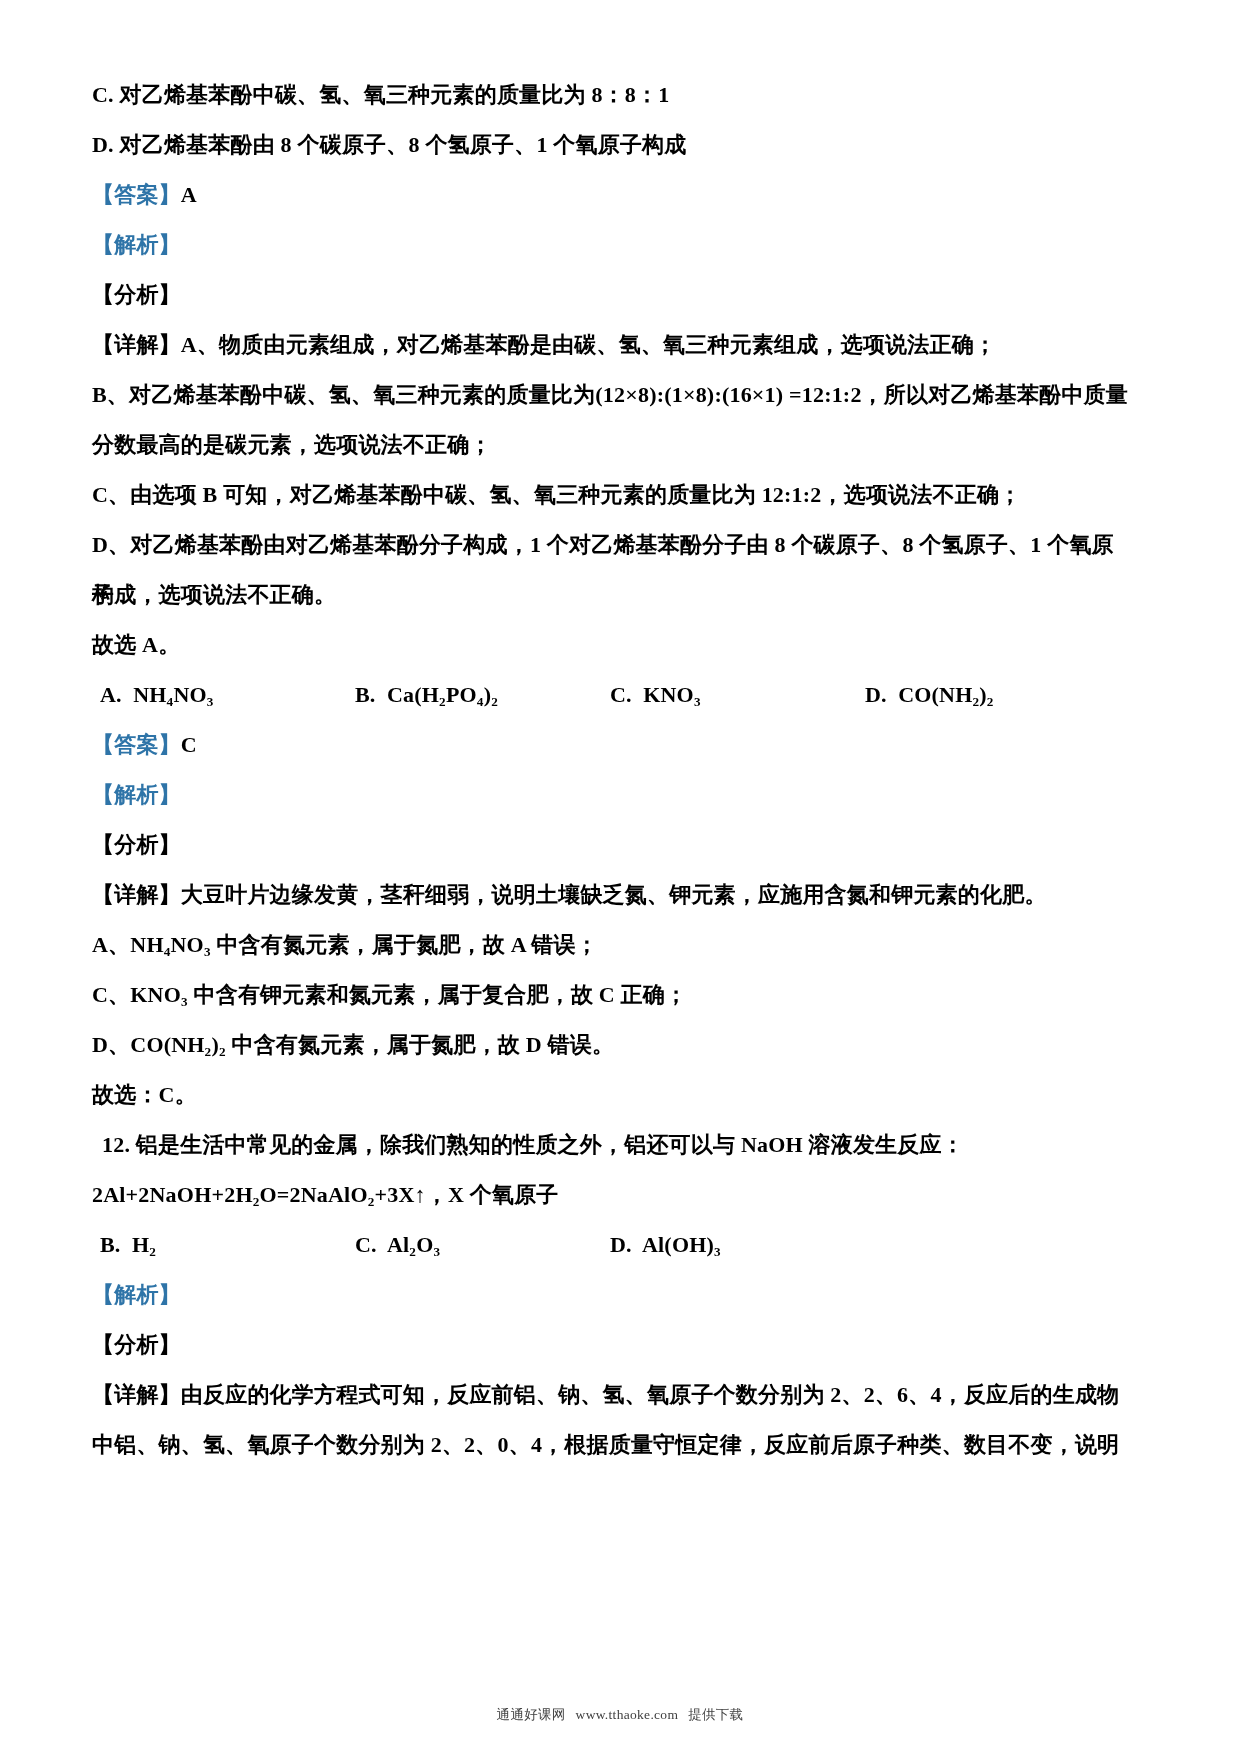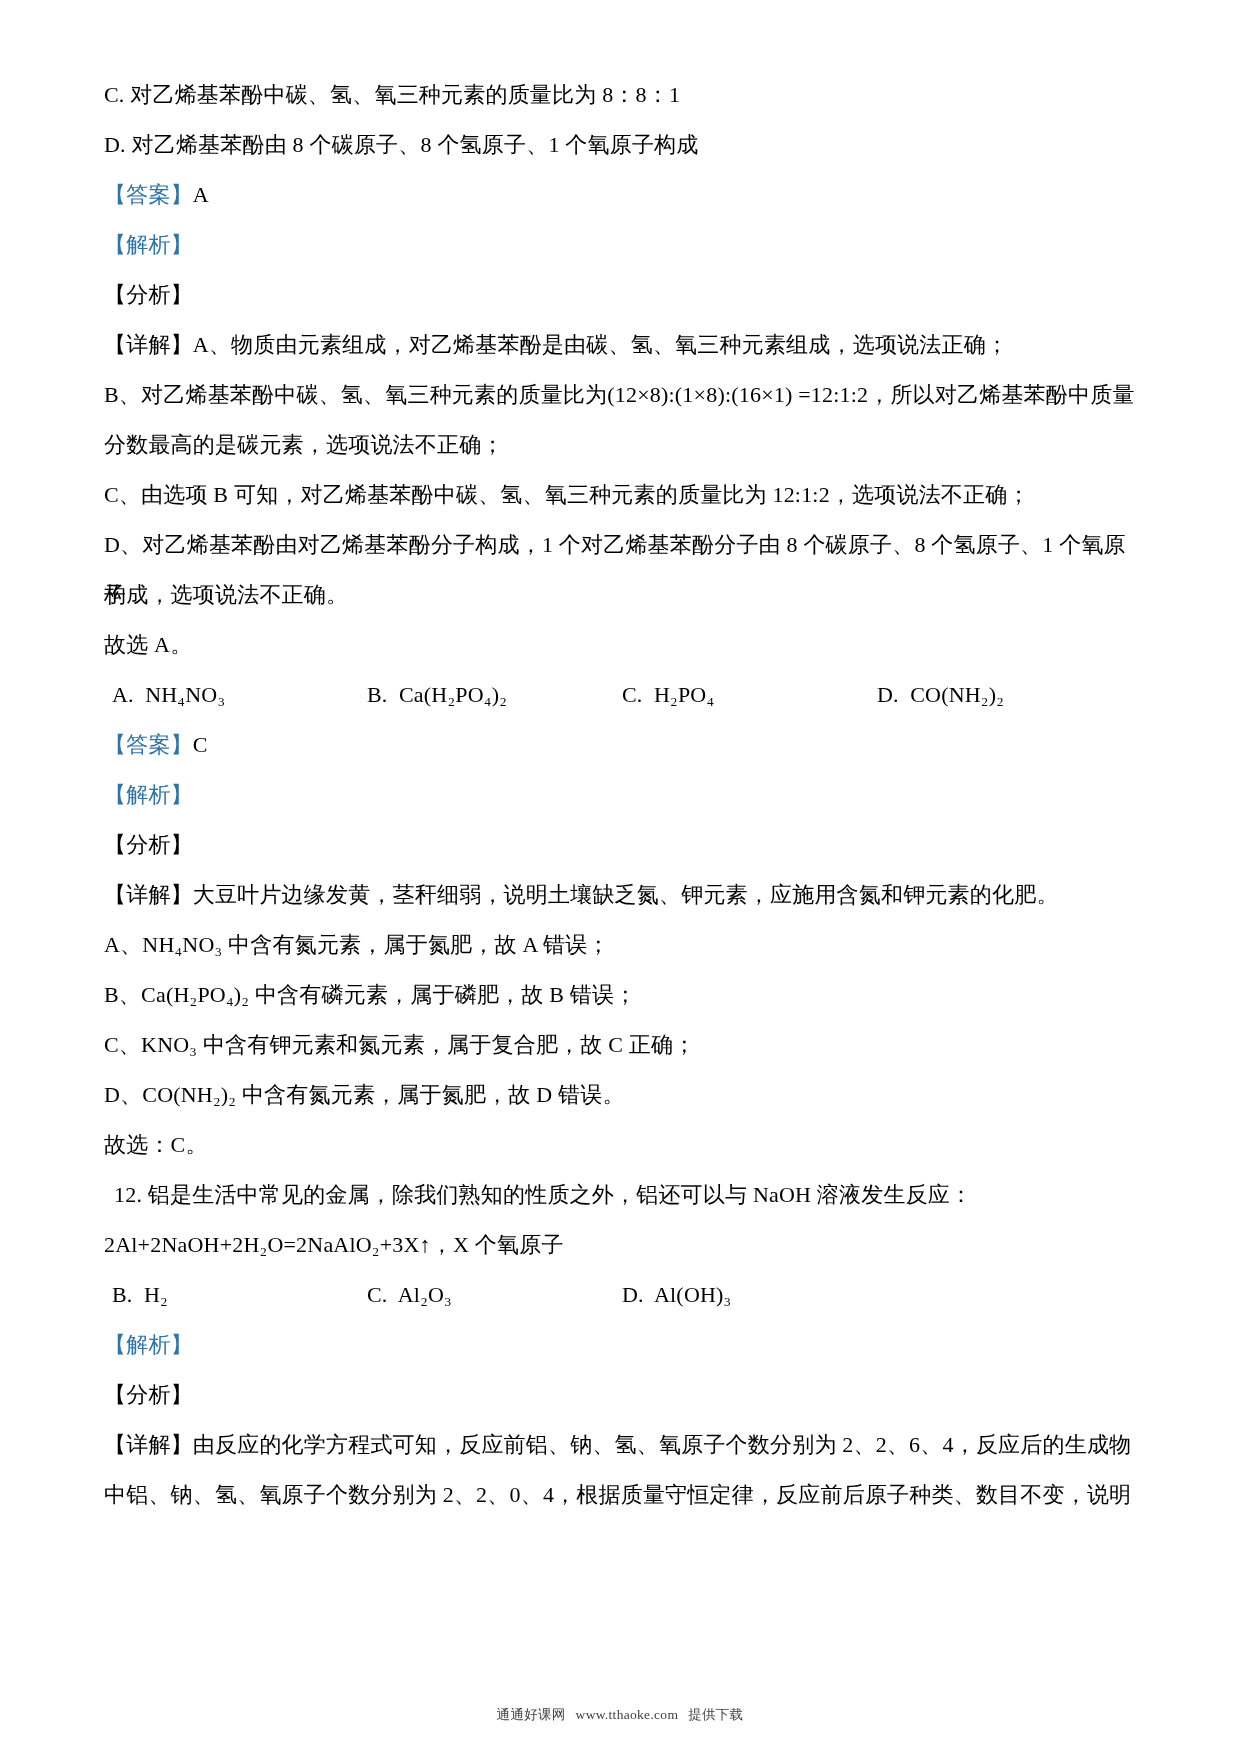--- a/index.html
+++ b/index.html
@@ -2,21 +2,21 @@
 <html style="--label-blue: #2e74a8; --footer-gray: #404040;"><head>
 <meta charset="utf-8">
 <style>
   html,body{margin:0;padding:0;}
   body{
     width:1240px;height:1754px;background:#ffffff;
     font-family:"Liberation Serif","DejaVu Serif",serif;
     color:#000;
   }
   .page{position:relative;width:1240px;height:1754px;overflow:hidden;background:#fff;}
-  .content{position:absolute;left:104px;top:70px;width:1040px;}
+  .content{position:absolute;left:92px;top:70px;width:1040px;font-weight:bold;}
   .ln{
     margin:0;height:50px;line-height:50px;font-size:22px;
     white-space:pre-wrap;letter-spacing:0.2px;
   }
   .ind{padding-left:10px;}
   .opts{display:flex;padding-left:8px;}
   .opt{width:255px;}
   .opt:last-child{width:auto;}
   .blue{color:var(--label-blue,#2e74a8);}
   .footer{
@@ -43,30 +43,29 @@
     <p class="ln">B、对乙烯基苯酚中碳、氢、氧三种元素的质量比为(12×8):(1×8):(16×1) =12:1:2，所以对乙烯基苯酚中质量</p>
     <p class="ln">分数最高的是碳元素，选项说法不正确；</p>
     <p class="ln">C、由选项 B 可知，对乙烯基苯酚中碳、氢、氧三种元素的质量比为 12:1:2，选项说法不正确；</p>
     <p class="ln">D、对乙烯基苯酚由对乙烯基苯酚分子构成，1 个对乙烯基苯酚分子由 8 个碳原子、8 个氢原子、1 个氧原子</p>
     <p class="ln">构成，选项说法不正确。</p>
     <p class="ln">故选 A。</p>
 
     <p class="ln opts">
       <span class="opt">A.  NH₄NO₃</span>
       <span class="opt">B.  Ca(H₂PO₄)₂</span>
-      <span class="opt">C.  H₂PO₄</span>
+      <span class="opt">C.  KNO₃</span>
       <span class="opt">D.  CO(NH₂)₂</span>
     </p>
     <p class="ln"><span class="blue">【答案】</span><span>C</span></p>
     <p class="ln"><span class="blue">【解析】</span></p>
     <p class="ln">【分析】</p>
 
     <p class="ln">【详解】大豆叶片边缘发黄，茎秆细弱，说明土壤缺乏氮、钾元素，应施用含氮和钾元素的化肥。</p>
     <p class="ln">A、NH₄NO₃ 中含有氮元素，属于氮肥，故 A 错误；</p>
-    <p class="ln">B、Ca(H₂PO₄)₂ 中含有磷元素，属于磷肥，故 B 错误；</p>
     <p class="ln">C、KNO₃ 中含有钾元素和氮元素，属于复合肥，故 C 正确；</p>
     <p class="ln">D、CO(NH₂)₂ 中含有氮元素，属于氮肥，故 D 错误。</p>
     <p class="ln">故选：C。</p>
 
     <p class="ln ind">12. 铝是生活中常见的金属，除我们熟知的性质之外，铝还可以与 NaOH 溶液发生反应：</p>
     <p class="ln">2Al+2NaOH+2H₂O=2NaAlO₂+3X↑，X 个氧原子</p>
     <p class="ln opts">
       <span class="opt">B.  H₂</span>
       <span class="opt">C.  Al₂O₃</span>
       <span class="opt">D.  Al(OH)₃</span>

